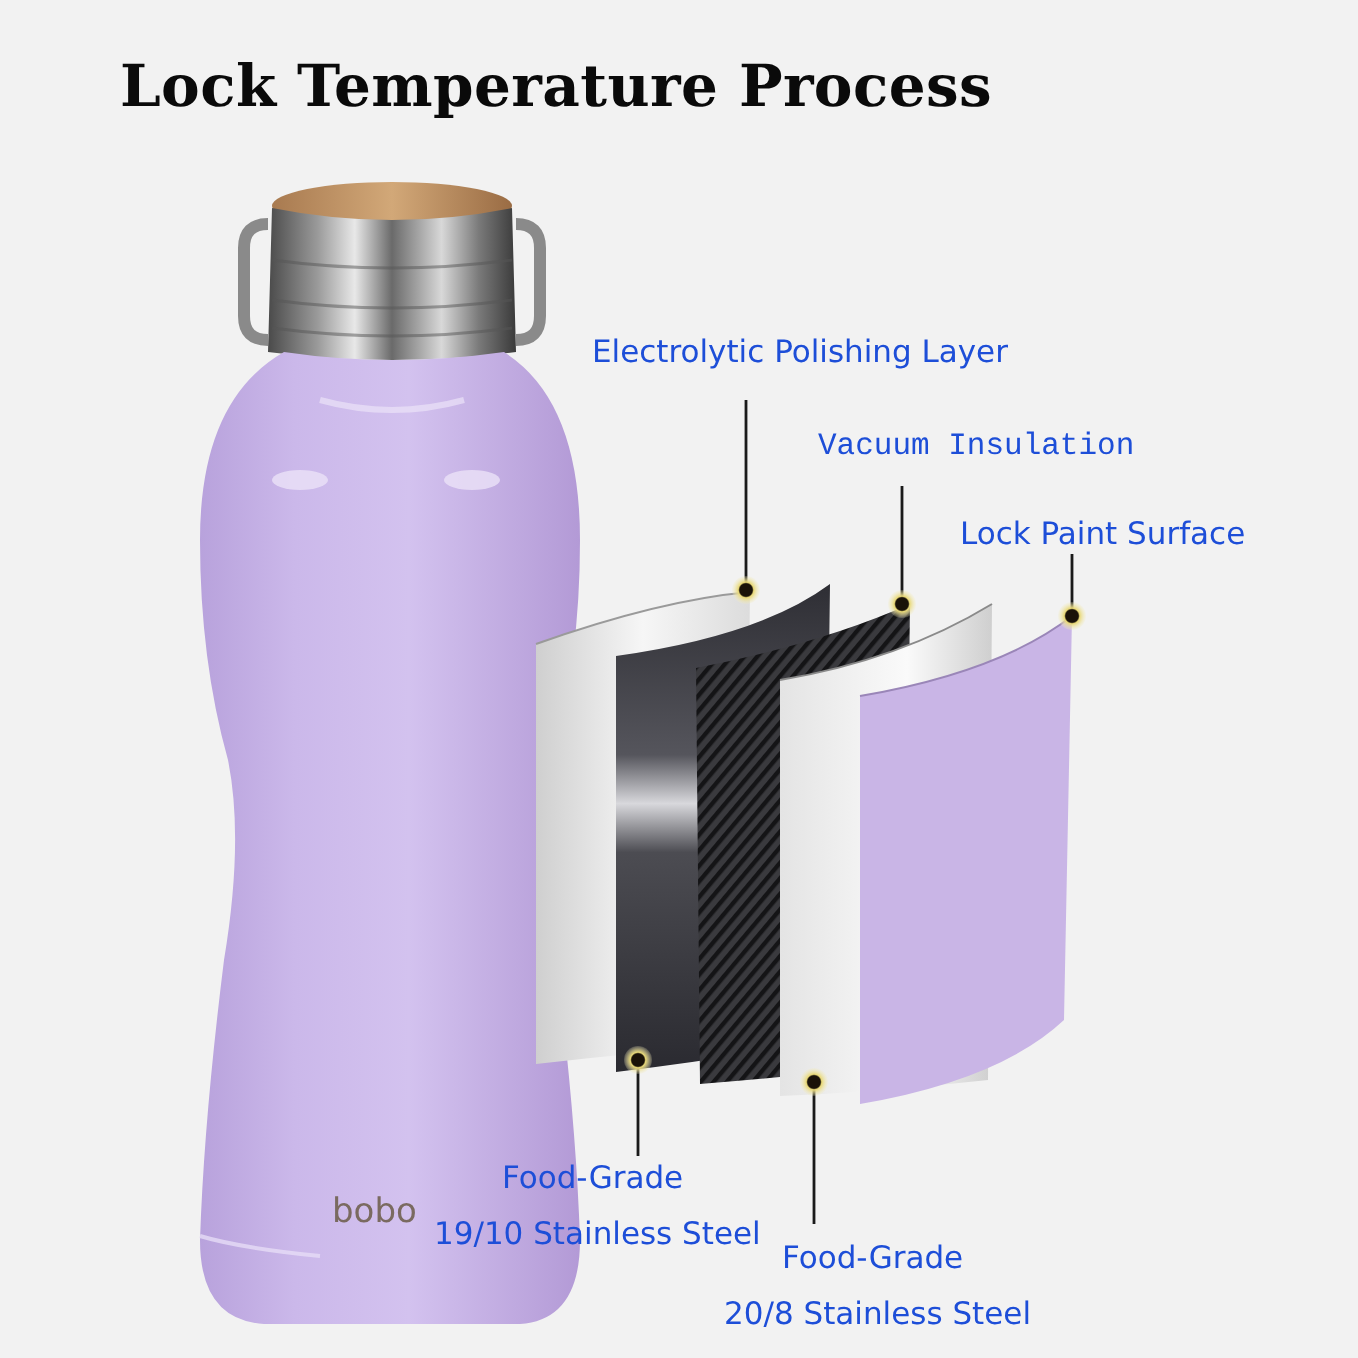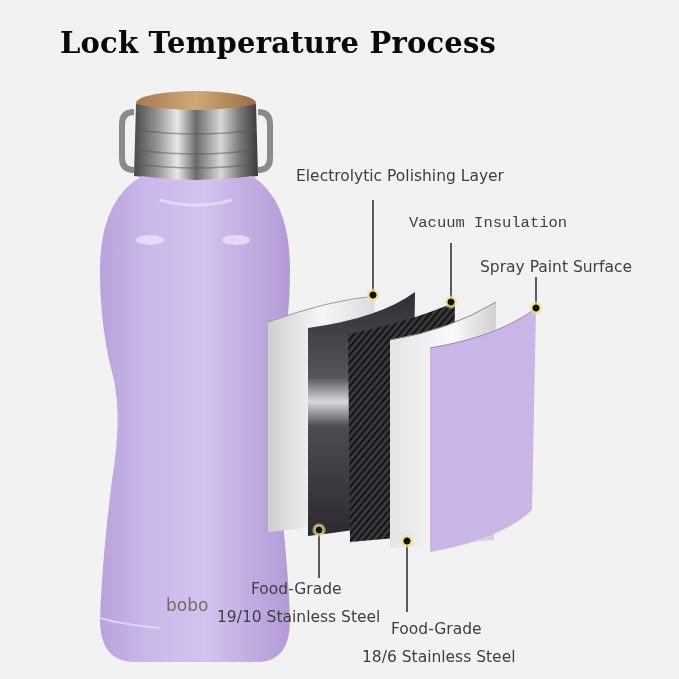--- a/index.html
+++ b/index.html
@@ -1,18 +1,18 @@
 <!DOCTYPE html>
 <html><head>
 <meta charset="utf-8">
 <style>
   html, body { margin:0; padding:0; }
   body { width:679px; height:679px; background:#f2f2f2; position:relative; overflow:hidden; font-family:"DejaVu Sans", "Liberation Sans", sans-serif; }
   .title { position:absolute; left:0; width:556px; top:26px; text-align:center; font-family:"DejaVu Serif", "Liberation Serif", serif; font-weight:bold; font-size:29px; color:#0a0a0a; letter-spacing:0.2px; }
-  .label { position:absolute; font-size:15.5px; color:#404040; white-space:nowrap;text-align:right; }
+  .label { position:absolute; font-size:15.5px; color:#1d4ed8; white-space:nowrap;text-align:right; }
   svg { position:absolute; left:0; top:0; }
 </style>
 </head>
 <body>
 
 <div class="title">Lock Temperature Process</div>
 
 <svg width="679" height="679" viewBox="0 0 679 679">
   <defs>
     <linearGradient id="bottleGrad" x1="0" x2="1" y1="0" y2="0">
@@ -124,17 +124,17 @@
     <circle cx="373" cy="295" r="7" fill="url(#glow)"></circle>
     <circle cx="451" cy="302" r="7" fill="url(#glow)"></circle>
     <circle cx="536" cy="308" r="7" fill="url(#glow)"></circle>
     <circle cx="319" cy="530" r="7" fill="url(#glow)"></circle>
     <circle cx="407" cy="541" r="7" fill="url(#glow)"></circle>
   </g>
 </svg>
 
 <div class="label" style="left:296px; top:167px;">Electrolytic Polishing Layer</div>
 <div class="label" style="left:409px; top:214px;font-family:Liberation Mono, monospace;">Vacuum Insulation</div>
-<div class="label" style="left:480px; top:258px;">Spray Paint Surface</div>
+<div class="label" style="left:480px; top:258px;">Lock Paint Surface</div>
 <div class="label" style="left:251px; top:580px;">Food-Grade</div>
 <div class="label" style="left:217px; top:608px;">19/10 Stainless Steel</div>
 <div class="label" style="left:391px; top:620px;">Food-Grade</div>
-<div class="label" style="left:362px; top:648px;">18/6 Stainless Steel</div>
+<div class="label" style="left:362px; top:648px;">20/8 Stainless Steel</div>
 
 </body></html>

